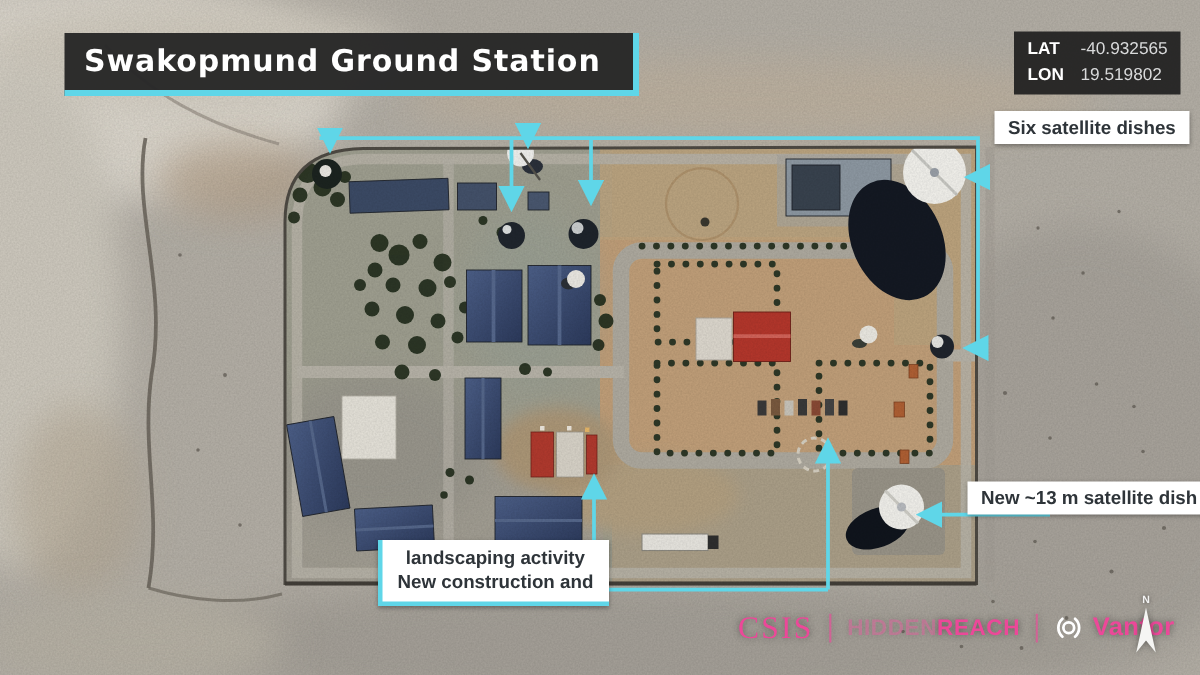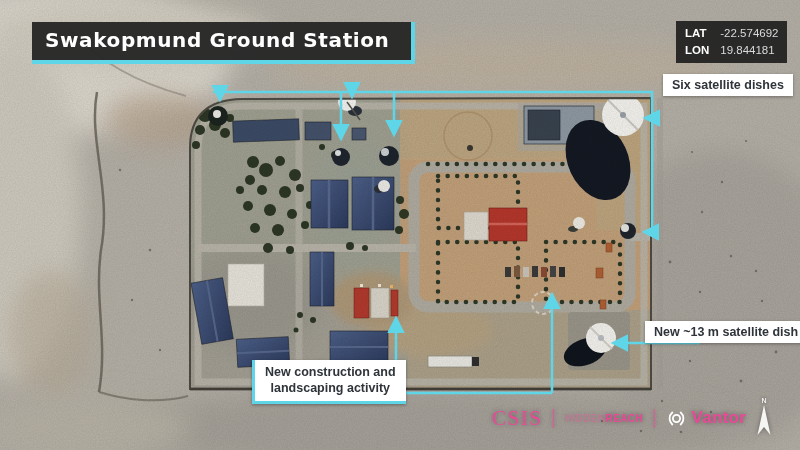--- a/index.html
+++ b/index.html
@@ -12,21 +12,21 @@
   #stage{
     position:relative;width:800px;height:450px;overflow:hidden;
     font-family:"Liberation Sans",sans-serif;
   }
   #stage svg.scene{position:absolute;left:0;top:0;}
   svg.ann{position:absolute;left:0;top:0;z-index:5;pointer-events:none;}
   .ann-line{stroke:var(--accent-cyan);stroke-width:2.5;fill:none;}
   #arrow path{fill:var(--accent-cyan);}
 
   .title-block{
-    position:absolute;left:32px;top:22px;z-index:6;
+    position:absolute;left:43px;top:22px;z-index:6;
     background:rgba(38,38,38,.96);
     border-right:4px solid var(--accent-cyan);
     border-bottom:4px solid var(--accent-cyan);
     padding:6px 22px 8px 13px;
   }
   .title-block .t{
     color:#fff;font-family:"DejaVu Sans",sans-serif;font-weight:700;
     font-size:20px;letter-spacing:.6px;white-space:nowrap;
   }
   .title-block .d{color:#a8adb0;font-size:11px;margin-top:3px;letter-spacing:.3px;}
@@ -54,21 +54,21 @@
     padding:4px 10px;
   }
 
   .footer{
     position:absolute;left:492px;top:405px;z-index:6;height:26px;
     display:flex;align-items:center;gap:9px;color:#ec4899;
     text-shadow:0 0 5px rgba(0,0,0,.45);
   }
   .footer .csis{font-family:"Liberation Serif",serif;font-size:21px;letter-spacing:1.5px;}
   .footer .sep{font-size:17px;font-weight:300;opacity:.65;transform:scaleY(1.2);}
-  .footer .hr{font-size:10px;font-weight:700;letter-spacing:.4px;text-align:center;}
+  .footer .hr{font-size:15px;font-weight:700;letter-spacing:.4px;text-align:center;}
   .footer .hr .hid{opacity:.38;}
   .footer .vantor{display:flex;align-items:center;gap:5px;}
   .footer .vantor .vt{font-size:17px;font-weight:600;letter-spacing:.3px;}
 
   .north{position:absolute;left:753px;top:397px;z-index:6;width:22px;text-align:center;}
   .north .nl{color:#f2f2f2;font-size:7px;font-weight:700;line-height:7px;
     text-shadow:0 0 3px rgba(0,0,0,.5);}
 </style>
 </head>
 <body>
@@ -351,32 +351,32 @@
       <path class="ann-line" d="M552,393 V295" marker-end="url(#arrow)"></path>
     </g>
   </svg>
 
   <div class="title-block">
     <div class="t">Swakopmund Ground Station</div>
   </div>
 
   <div class="latlon">
     <span class="k">LAT</span>
-    <span class="v">-22.574692</span>
+    <span class="v">-40.932565</span>
     <span class="k">LON</span>
-    <span class="v">19.844181</span>
+    <span class="v">19.519802</span>
   </div>
 
   <div class="label six">Six satellite dishes</div>
 
   <div class="label newdish">New ~13 m satellite dish</div>
 
   <div class="label constr">
+    <div>landscaping activity</div>
     <div>New construction and</div>
-    <div>landscaping activity</div>
   </div>
 
   <div class="footer">
     <span class="csis">CSIS</span>
     <span class="sep">|</span>
     <span class="hr"><span class="hid">HIDDEN</span><span>REACH</span></span>
     <span class="sep">|</span>
     <span class="vantor">
       <svg width="21" height="21" viewBox="0 0 24 24">
         <g fill="none" stroke="#fff" stroke-width="2.1" stroke-linecap="round">

